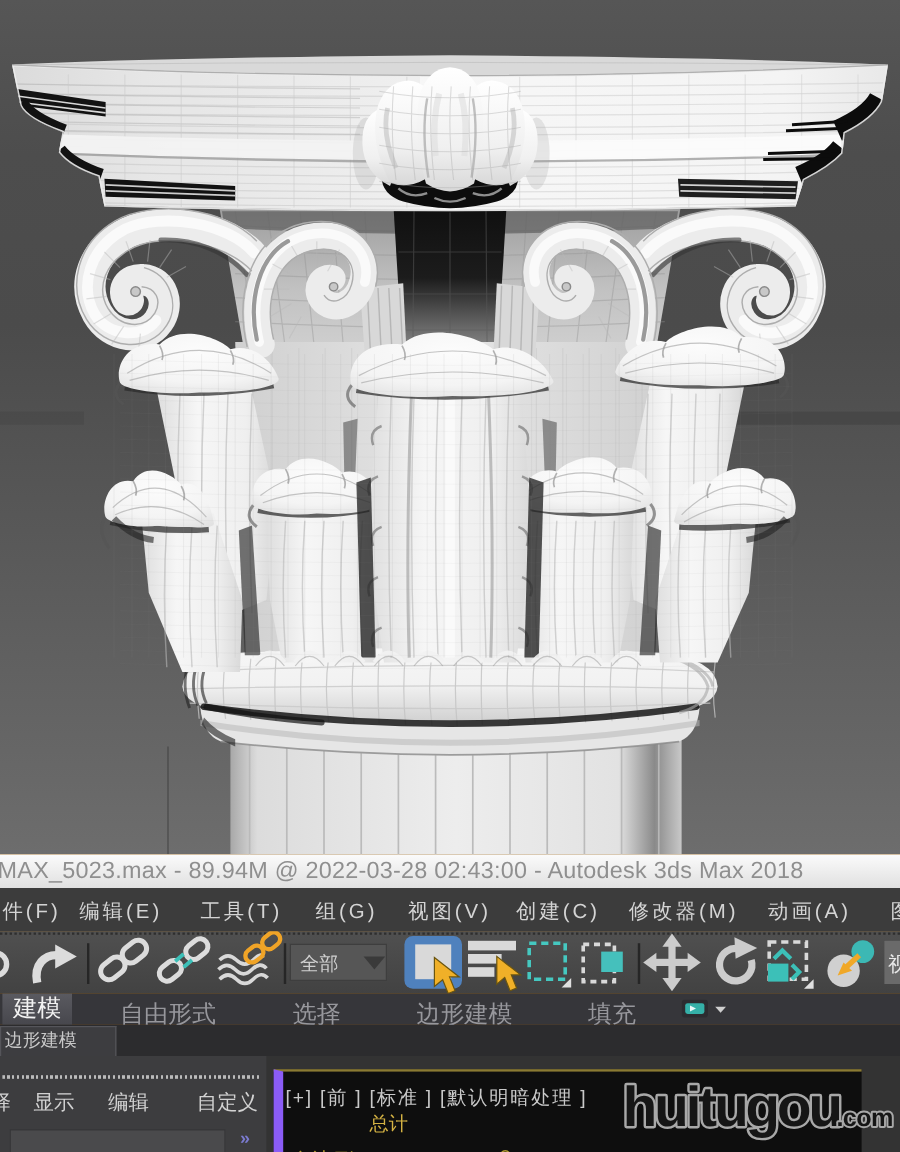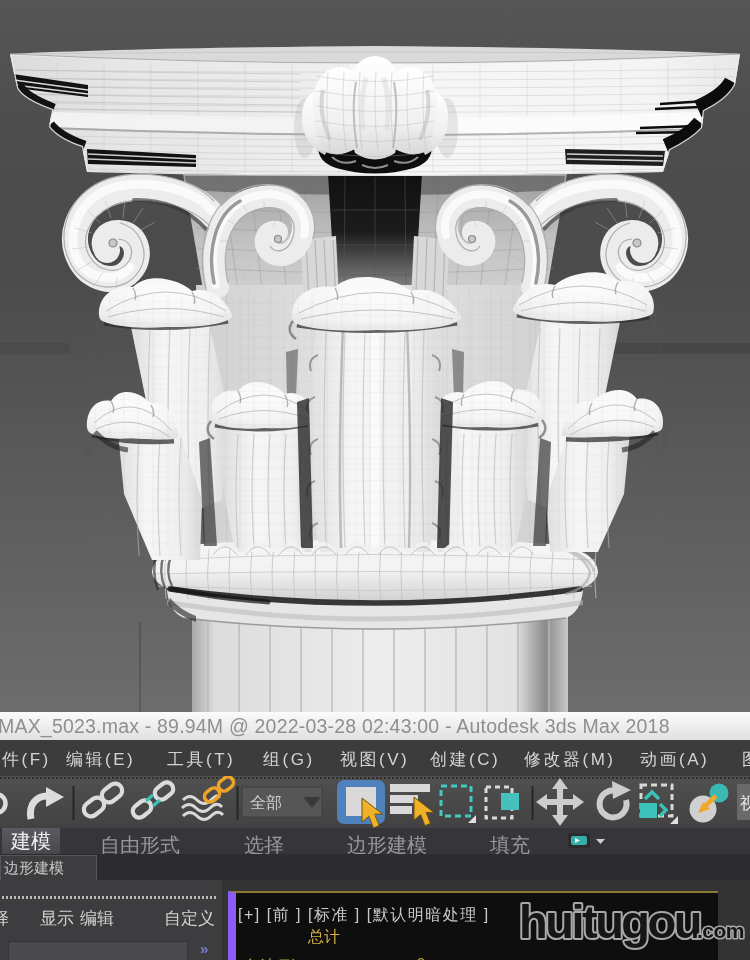--- a/index.html
+++ b/index.html
@@ -383,22 +383,22 @@
       <path d="M28,6 l9,0 l-4.5,5 z" fill="#cfcfcf"></path>
     </svg>
   </div>
   <div id="panelhdr">
       <div id="phlabel">边形建模</div>
     </div>
   <div id="bottom">
     <div id="leftpanel">
       <div id="dots"></div>
       <span class="lm" style="left:-8px">择</span>
-      <span class="lm" style="left:40px">显示</span>
-      <span class="lm" style="left:80px">编辑</span>
+      <span class="lm" style="left:28px">显示</span>
+      <span class="lm" style="left:90px">编辑</span>
       <span class="lm" style="left:164px">自定义</span>
       <div id="searchbox"></div>
       <div id="chev">»</div>
     </div>
     <div id="rvp">
       <div id="vptext">[+] [前 ] [标准 ] [默认明暗处理 ]</div>
       <div id="total">总计</div>
       <div id="statrow">多边形&nbsp;&nbsp;361,587<span style="position:absolute;left:174px">0</span></div>
       <svg id="logo" viewBox="0 0 240 67" xmlns="http://www.w3.org/2000/svg">
         <text x="5" y="45" font-family="Liberation Sans, sans-serif" font-weight="bold" font-size="47" letter-spacing="-2.5" fill="#161616" stroke="#a8a8a8" stroke-width="4" paint-order="stroke" stroke-linejoin="round">huitugou</text>

